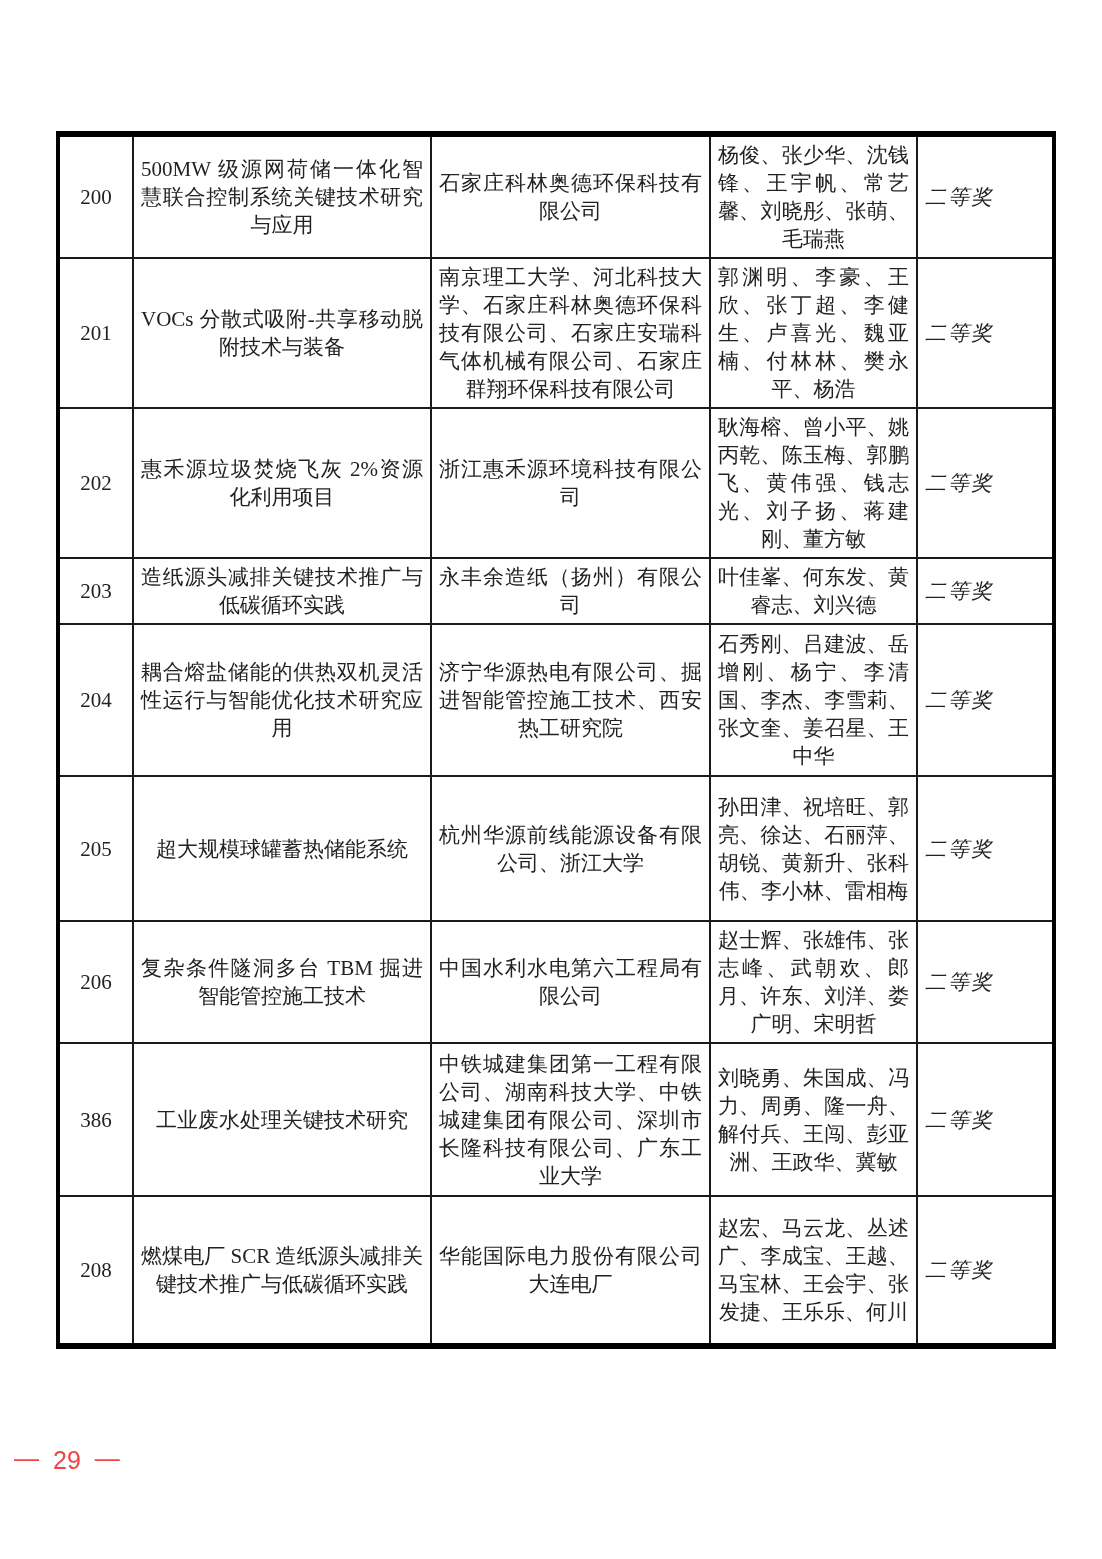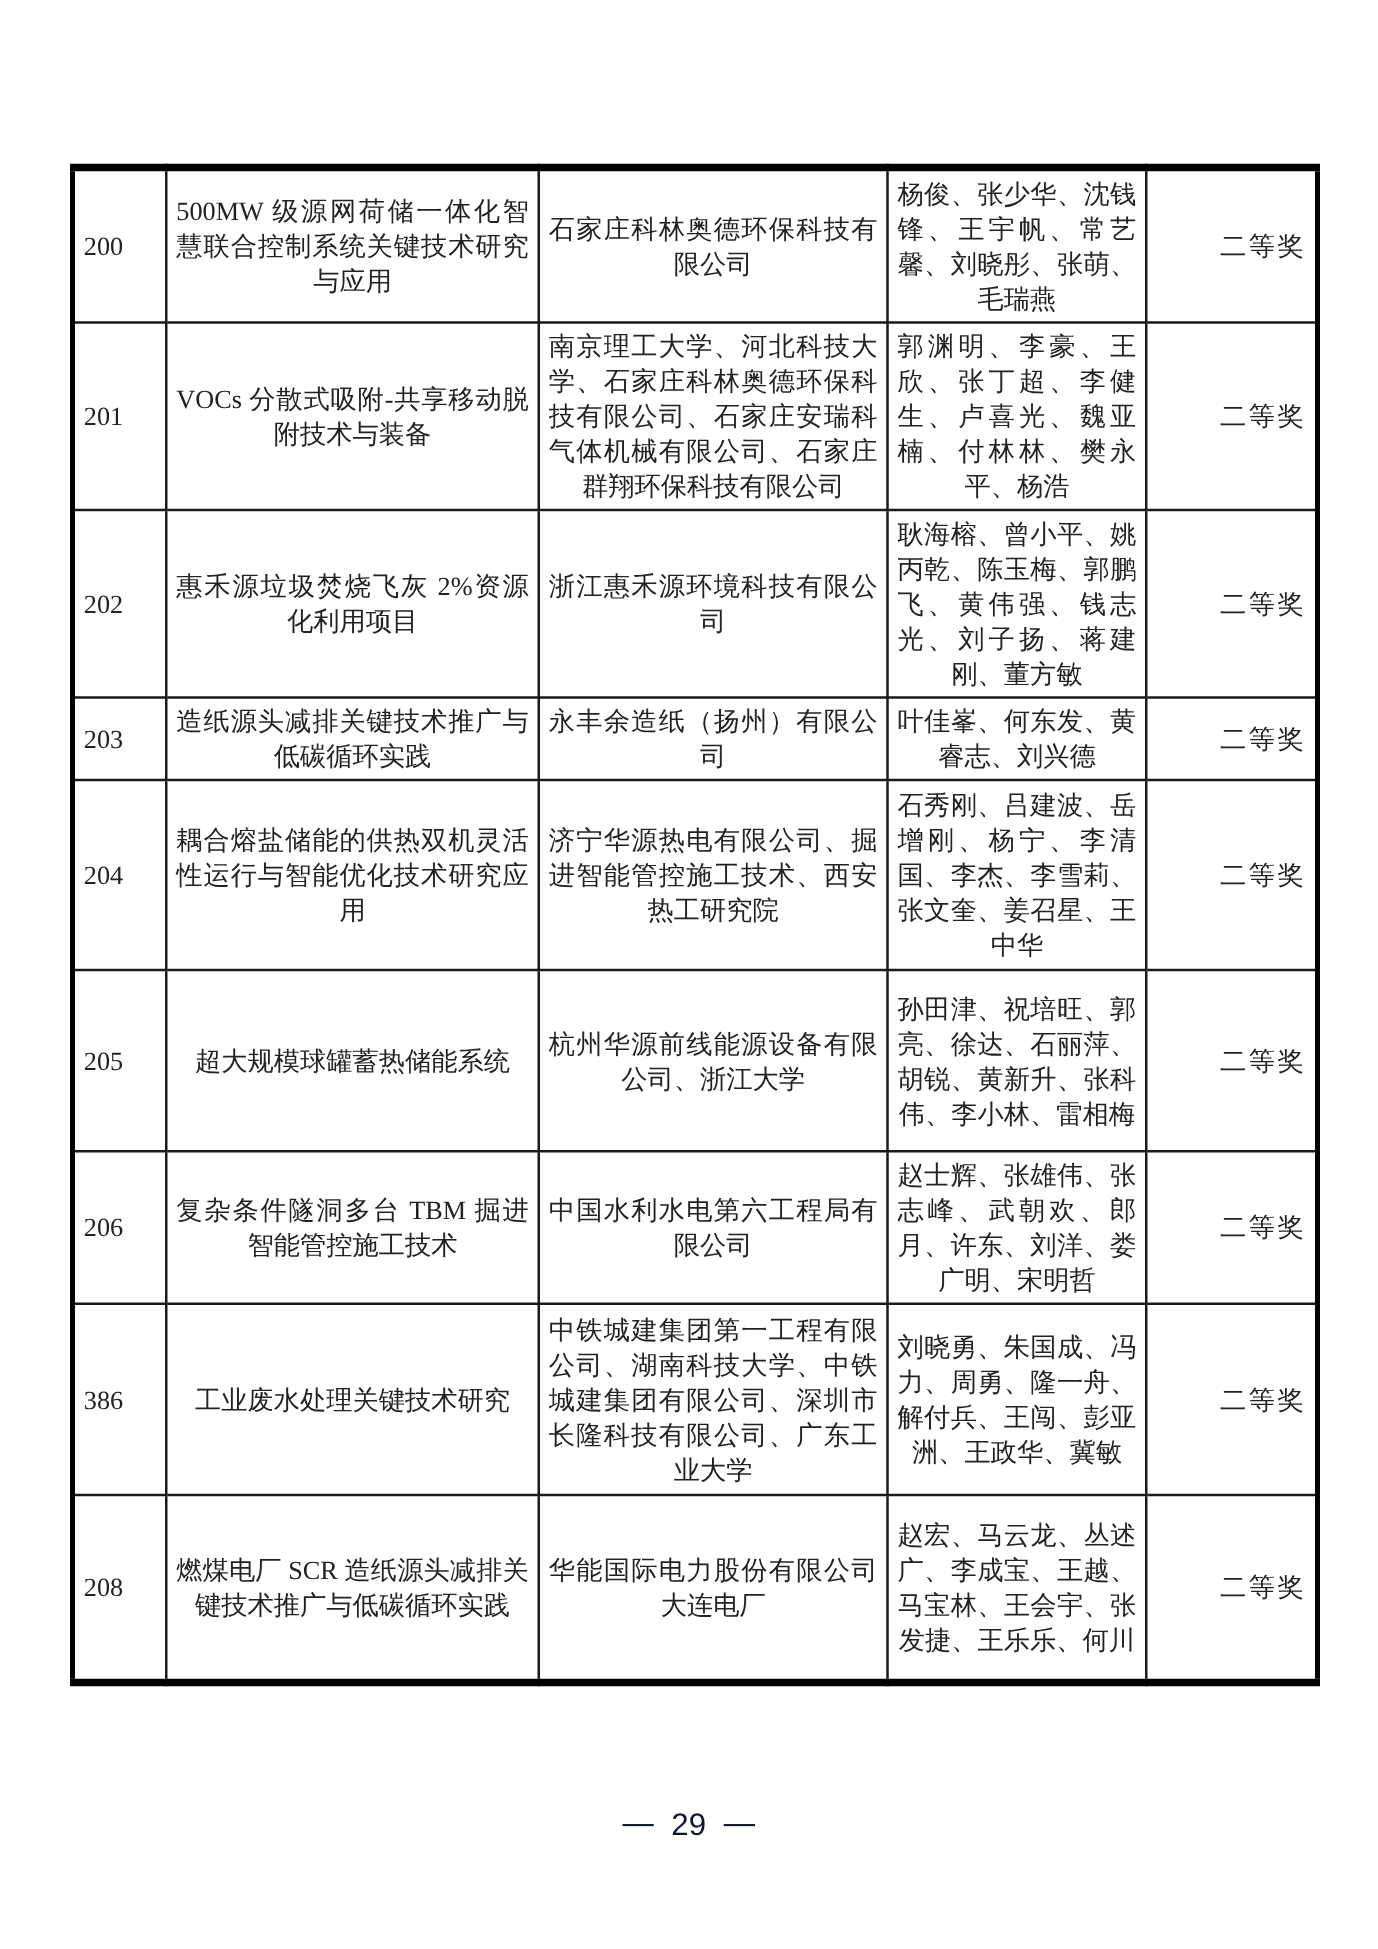--- a/index.html
+++ b/index.html
@@ -30,50 +30,50 @@
   table.awards td {
     border: 2px solid #1a1a1a;
     vertical-align: middle;
     font-size: 21px;
     line-height: 28px;
     padding: 4px 7px;
     color: #222222;
     overflow: hidden;
   }
   td.c-no {
-    text-align: left;
+    text-align: center;
     padding: 0 2px;
   }
   td.c-proj, td.c-org, td.c-people {
     text-align: justify;
     text-align-last: center;
     word-break: break-all;
   }
   td.c-award {
-    text-align: right;
+    text-align: left;
     letter-spacing: 2px;
+    font-style: italic;
   }
   tbody tr:nth-child(1) { height: 118px; }
   tbody tr:nth-child(2) { height: 148px; }
   tbody tr:nth-child(3) { height: 142px; }
   tbody tr:nth-child(4) { height: 60px;  }
   tbody tr:nth-child(5) { height: 152px; }
   tbody tr:nth-child(6) { height: 145px; }
   tbody tr:nth-child(7) { height: 109px; }
   tbody tr:nth-child(8) { height: 153px; }
   tbody tr:nth-child(9) { height: 150px; }
   .footer {
     position: absolute;
     left: 0;
     top: 1446px;
     width: 100%;
-    text-align: center;
     font-family: "Liberation Sans", "DejaVu Sans", sans-serif;
     font-size: 25px;
-    color: #0f172a;
+    color: #ef4444;
   }
   .footer .dash {
     display: inline-block;
     margin: 0 14px;
     transform: translateY(-2px);
   }
 </style>
 </head>
 <body>
 

